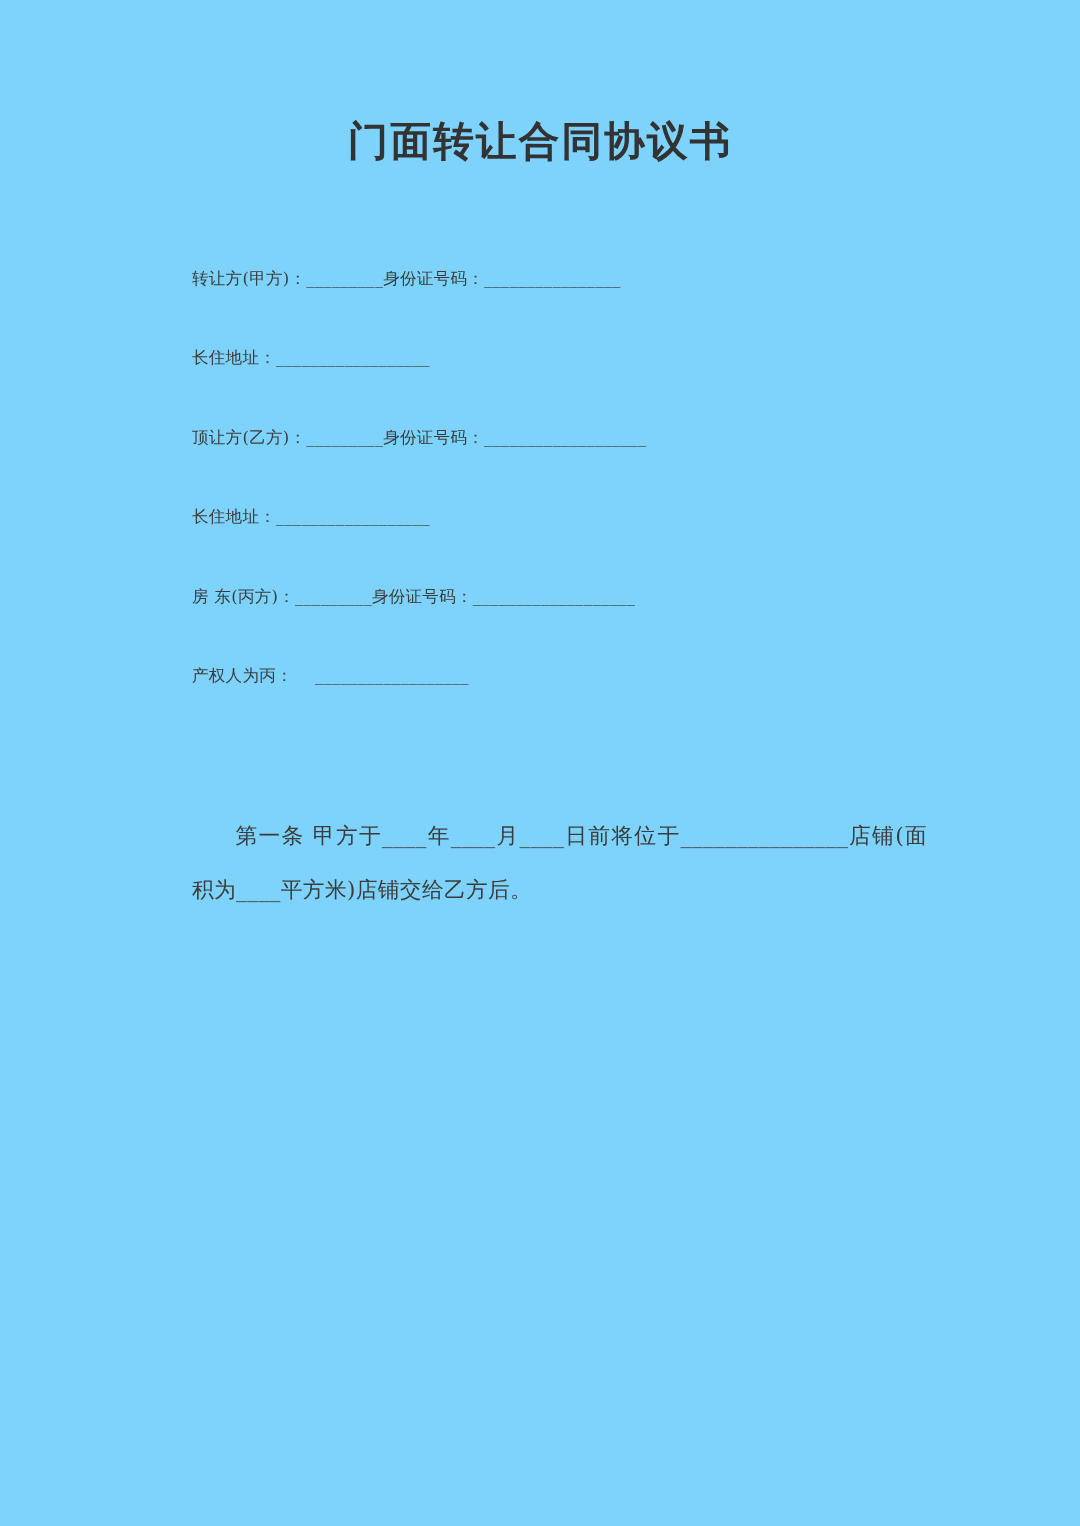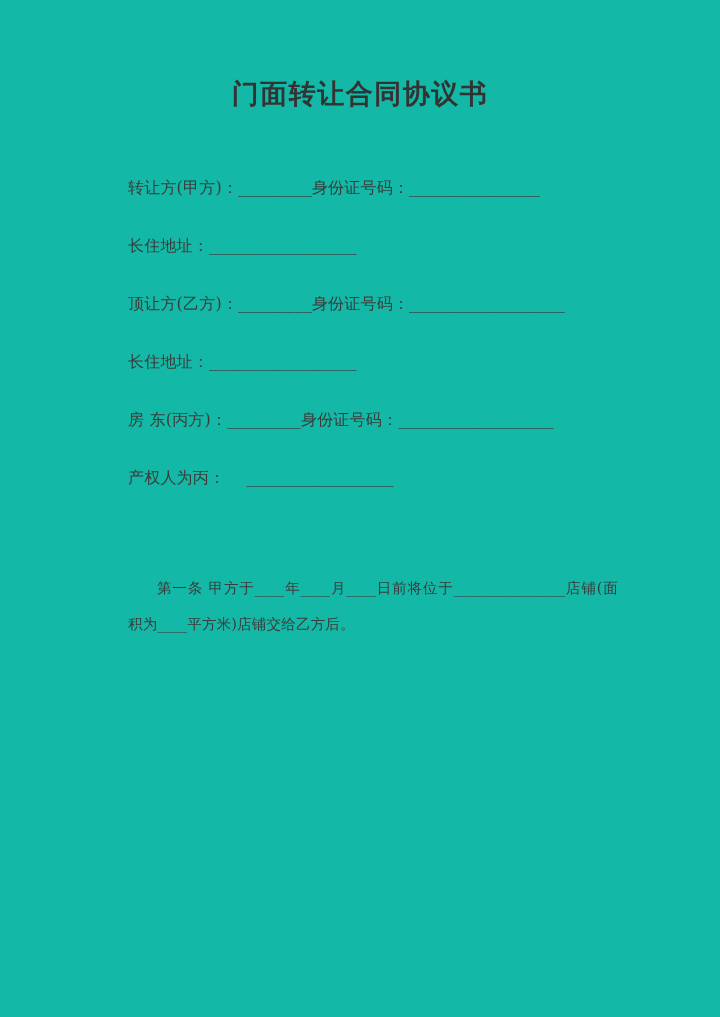--- a/index.html
+++ b/index.html
@@ -12,21 +12,21 @@
     height: 1017px;
     overflow: hidden;
     font-family: "DejaVu Serif", "Liberation Serif", serif;
     color: #3b3b3b;
     -webkit-font-smoothing: antialiased;
   }
   .page {
     position: relative;
     width: 720px;
     height: 1017px;
-    background: #14b8a6;
+    background: #7dd3fc;
     box-sizing: border-box;
   }
   .doc-title {
     position: absolute;
     top: 76px;
     left: 0;
     width: 720px;
     text-align: center;
     font-size: 27px;
     font-weight: 700;
@@ -34,21 +34,21 @@
     color: #333333;
     font-family: "DejaVu Serif", "Liberation Serif", serif;
   }
   .body-area {
     position: absolute;
     top: 180px;
     left: 128px;
     width: 490px;
   }
   .field-line {
-    font-size: 16px;
+    font-size: 11px;
     line-height: 1;
     margin-bottom: 42px;
     white-space: pre;
     color: #3b3b3b;
     letter-spacing: 0.2px;
   }
   .field-line:last-of-type {
     margin-bottom: 0;
   }
   .para {

